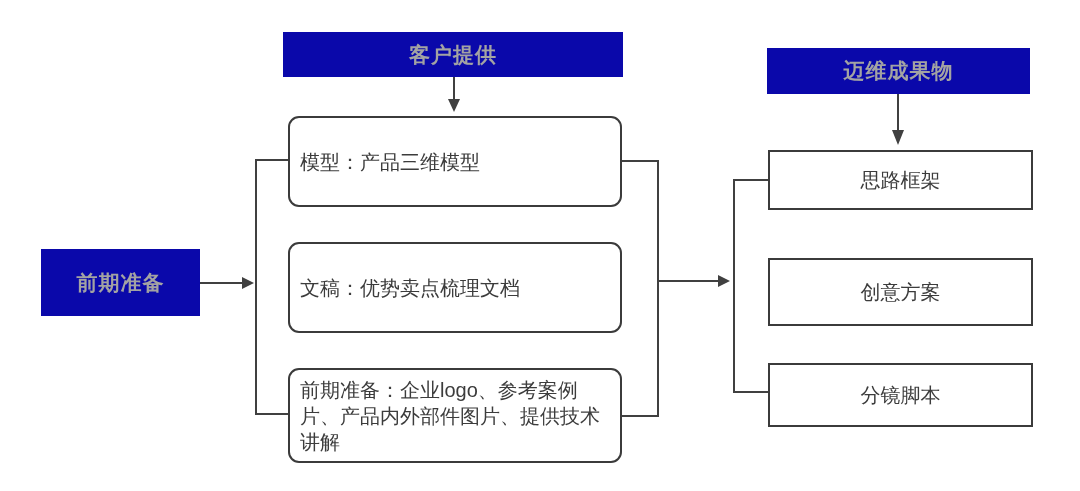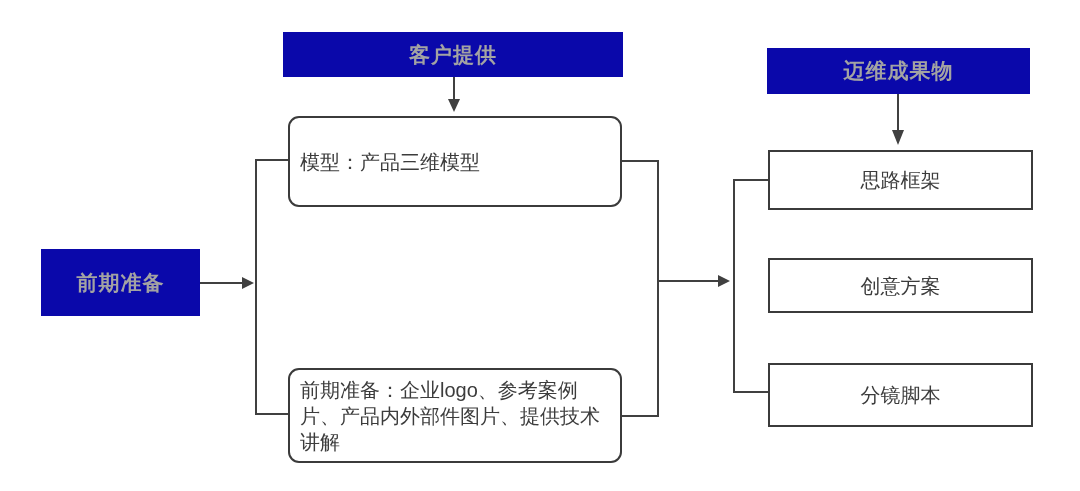--- a/index.html
+++ b/index.html
@@ -58,21 +58,21 @@
   .stage   { left: 41px;  top: 249px; width: 159px; height: 67px; font-family: Liberation Serif, serif; }
   
   .hdr-client       { left: 283px; top: 32px; width: 340px; height: 45px; }
   .hdr-deliverables { left: 767px; top: 48px; width: 263px; height: 46px; }
   
   .node-model    { left: 288px; top: 116px; width: 334px; height: 91px; }
   .node-document { left: 288px; top: 242px; width: 334px; height: 91px; }
   .node-video    { left: 288px; top: 368px; width: 334px; height: 95px; }
   
   .node-framework  { left: 768px; top: 150px; width: 265px; height: 60px; }
-  .node-creative   { left: 768px; top: 258px; width: 265px; height: 55px; }
+  .node-creative   { left: 768px; top: 258px; width: 265px; height: 68px; }
   .node-storyboard { left: 768px; top: 363px; width: 265px; height: 64px; }
 </style>
 </head>
 <body>
 
 <div class="canvas">
 
   <svg class="connectors" viewBox="0 0 1080 491" xmlns="http://www.w3.org/2000/svg" fill="none" stroke="#404040" stroke-width="2">
 
     <g>
@@ -111,20 +111,23 @@
   </div>
 
   <div class="box hdr hdr-deliverables">
     <span>迈维成果物</span>
   </div>
 
   <div class="box node left-text node-model">
     <span>模型：产品三维模型</span>
   </div>
 
+  <div class="box node left-text node-document">
+    <span>文稿：优势卖点梳理文档</span>
+  </div>
 
   <div class="box node left-text node-video">
     <span>前期准备：企业logo、参考案例片、产品内外部件图片、提供技术讲解</span>
   </div>
 
   <div class="box node center-text node-framework">
     <span>思路框架</span>
   </div>
 
   <div class="box node center-text node-creative">

